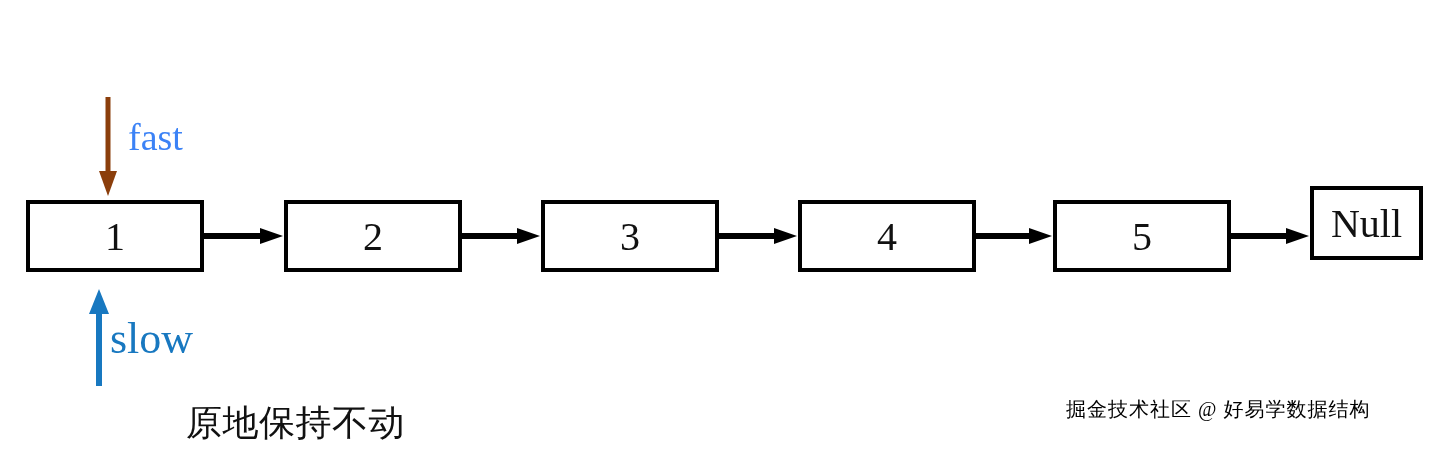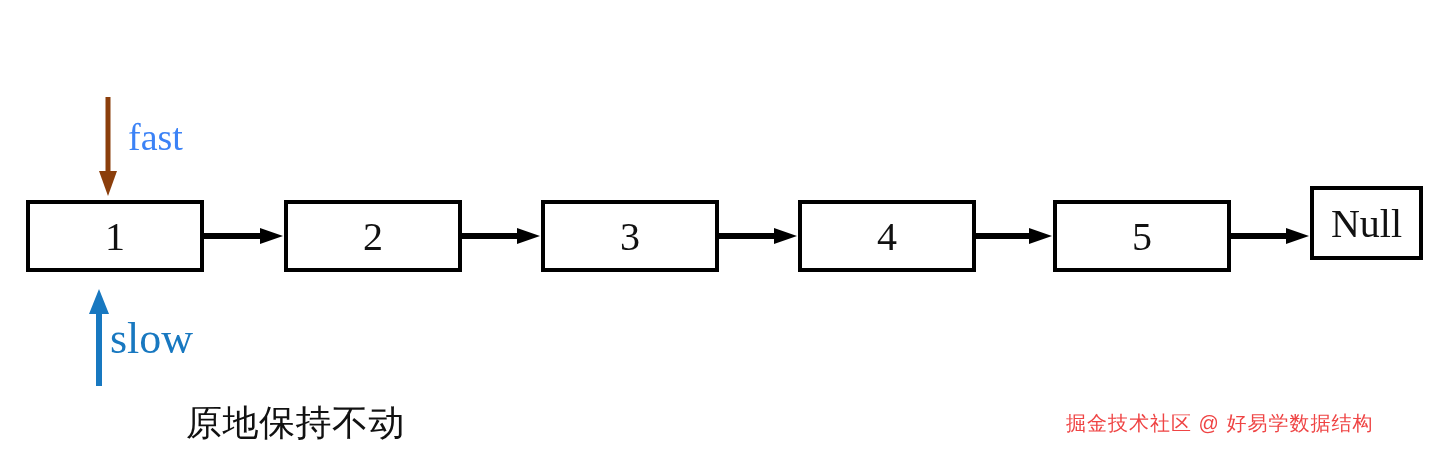--- a/index.html
+++ b/index.html
@@ -130,25 +130,25 @@
   .link-arrow {
     position: absolute;
     top: 228px;
     height: 16px;
   }
 
   
   .watermark {
     position: absolute;
     left: 1066px;
-    top: 410px;
-    font-family: Liberation Sans, sans-serif;
+    top: 396px;
+    font-family: Liberation Serif, serif;
     font-size: 20px;
     line-height: 26px;
-    color: #ef4444;
+    color: #000000;
     white-space: nowrap;
     letter-spacing: 1px;
   }
 </style>
 </head>
 <body>
 
 <div id="stage">
 
 

